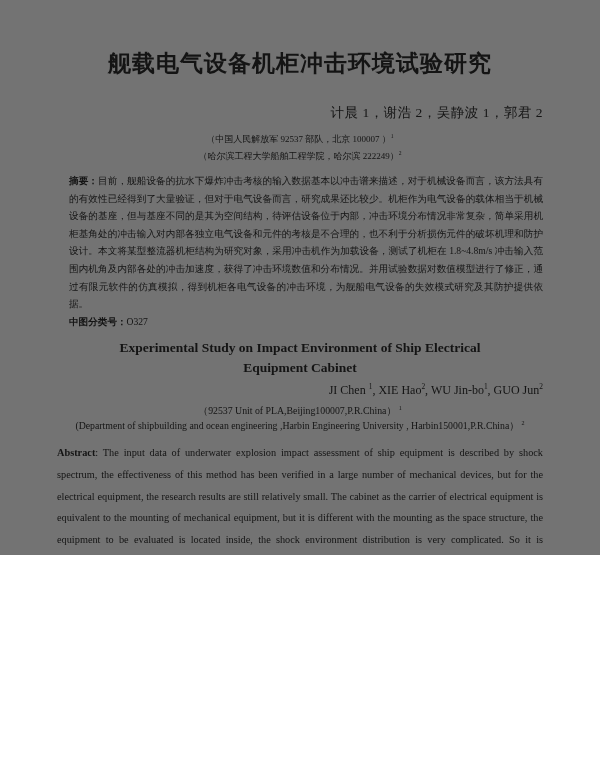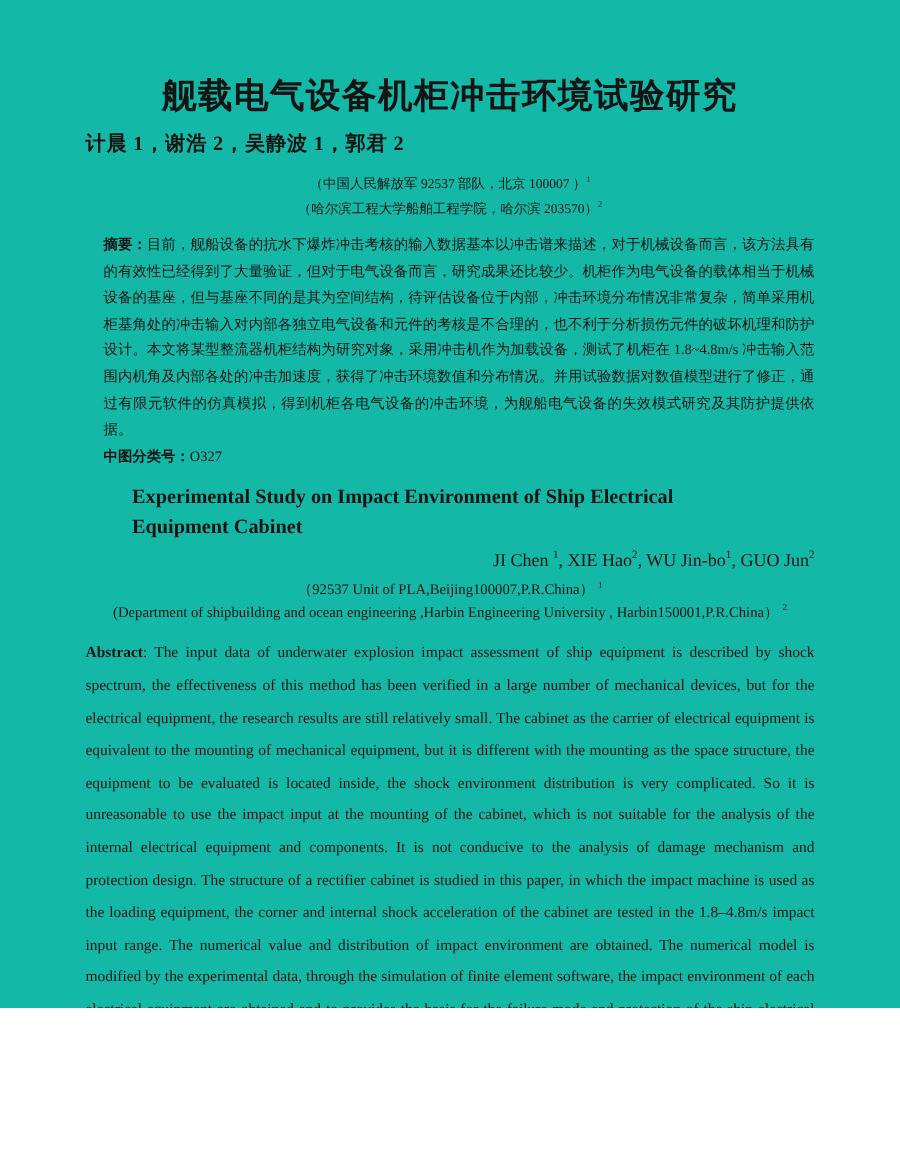--- a/index.html
+++ b/index.html
@@ -1,50 +1,50 @@
 <!DOCTYPE html>
 <html><head>
 <meta charset="utf-8">
 <style>
   html,body { margin:0; padding:0; background:#ffffff; }
   .page {
     position:relative;
-    width:600px; height:672px;
+    width:600px; height:555px;
     box-sizing:border-box;
     padding:42px 57px 0 57px;
-    background:#14b8a6;
+    background:#737373;
     color:#141414;
     font-family:"Liberation Serif","DejaVu Serif",serif;
     overflow:hidden;
   }
   .title-cn {
     margin:6px 0 0 0;
     text-align:center;
     font-family:"Liberation Sans","DejaVu Sans",sans-serif;
     font-size:23px; font-weight:bold; letter-spacing:1px;
   }
   .authors-cn {
-    margin-top:8px;
-    text-align:left;
-    font-size:13.5px; font-weight:bold; letter-spacing:0.5px;
+    margin-top:25px;
+    text-align:right;
+    font-size:13.5px; font-weight:normal; letter-spacing:0.5px;
   }
   .affil { text-align:center; font-size:9px; line-height:17px; }
   .affil-block { margin-top:9px; }
   .meta-cn {
     margin-top:7px;
     font-size:9.6px; line-height:17.6px;
     text-align:justify;
     margin-left:12px;
   }
   .meta-cn p { margin:0; }
   .label-b { font-weight:bold; }
   .title-en {
     max-width:424px;
     margin:8px auto 0 auto;
-    text-align:left;
+    text-align:center;
     font-size:13.5px; font-weight:bold; line-height:19.5px;
   }
   .authors-en { margin-top:6px; text-align:right; font-size:12px; }
   .affil-en1 { margin-top:5px; text-align:center; font-size:9.8px; line-height:15px; }
   .affil-en2 { text-align:center; font-size:9.8px; line-height:15px; }
   .abstract-en {
     margin:9px 0 0 0;
     font-size:10.3px; line-height:21.6px;
     text-align:justify;
   }
@@ -60,21 +60,21 @@
 <body>
 
 <div class="page">
 
   <h1 class="title-cn">舰载电气设备机柜冲击环境试验研究</h1>
 
   <div class="authors-cn">计晨 1，谢浩 2，吴静波 1，郭君 2</div>
 
   <div class="affil-block">
     <div class="affil"><span>（中国人民解放军 92537 部队，北京 100007 ）</span><sup>1</sup></div>
-    <div class="affil"><span>（哈尔滨工程大学船舶工程学院，哈尔滨 203570）</span><sup>2</sup></div>
+    <div class="affil"><span>（哈尔滨工程大学船舶工程学院，哈尔滨 222249）</span><sup>2</sup></div>
   </div>
 
   <div class="meta-cn">
     <p><span class="label-b">摘要：</span><span>目前，舰船设备的抗水下爆炸冲击考核的输入数据基本以冲击谱来描述，对于机械设备而言，该方法具有的有效性已经得到了大量验证，但对于电气设备而言，研究成果还比较少。机柜作为电气设备的载体相当于机械设备的基座，但与基座不同的是其为空间结构，待评估设备位于内部，冲击环境分布情况非常复杂，简单采用机柜基角处的冲击输入对内部各独立电气设备和元件的考核是不合理的，也不利于分析损伤元件的破坏机理和防护设计。本文将某型整流器机柜结构为研究对象，采用冲击机作为加载设备，测试了机柜在 1.8~4.8m/s 冲击输入范围内机角及内部各处的冲击加速度，获得了冲击环境数值和分布情况。并用试验数据对数值模型进行了修正，通过有限元软件的仿真模拟，得到机柜各电气设备的冲击环境，为舰船电气设备的失效模式研究及其防护提供依据。</span></p>
     <p><span class="label-b">中图分类号：</span><span>O327</span></p>
   </div>
 
   <h2 class="title-en">Experimental Study on Impact Environment of Ship Electrical Equipment Cabinet</h2>
 
   <div class="authors-en"><span>JI Chen </span><sup>1</sup><span>, XIE Hao</span><sup>2</sup><span>, WU Jin-bo</span><sup>1</sup><span>, GUO Jun</span><sup>2</sup></div>

